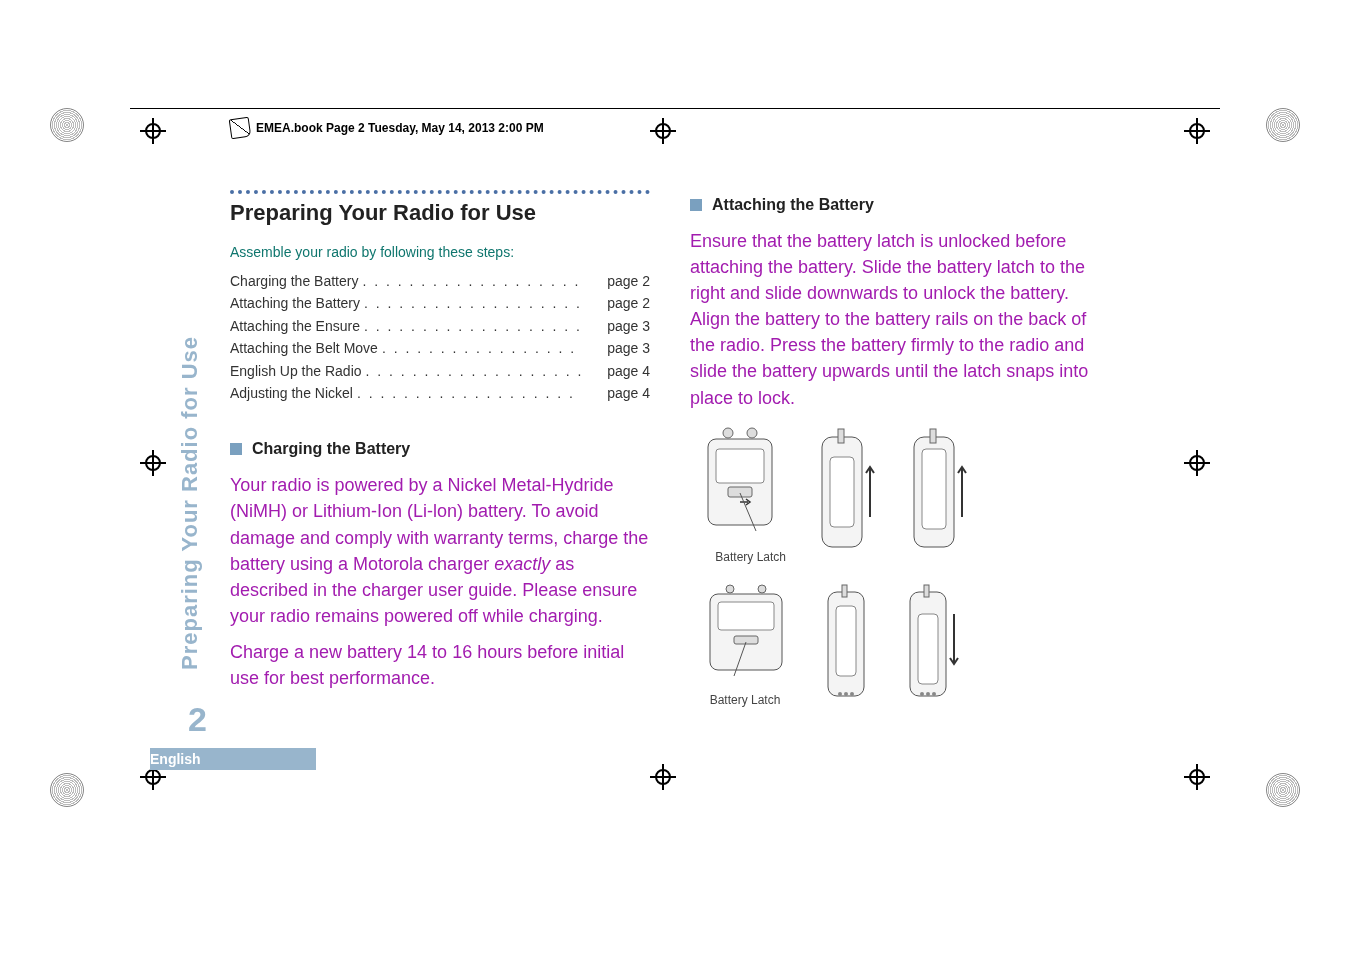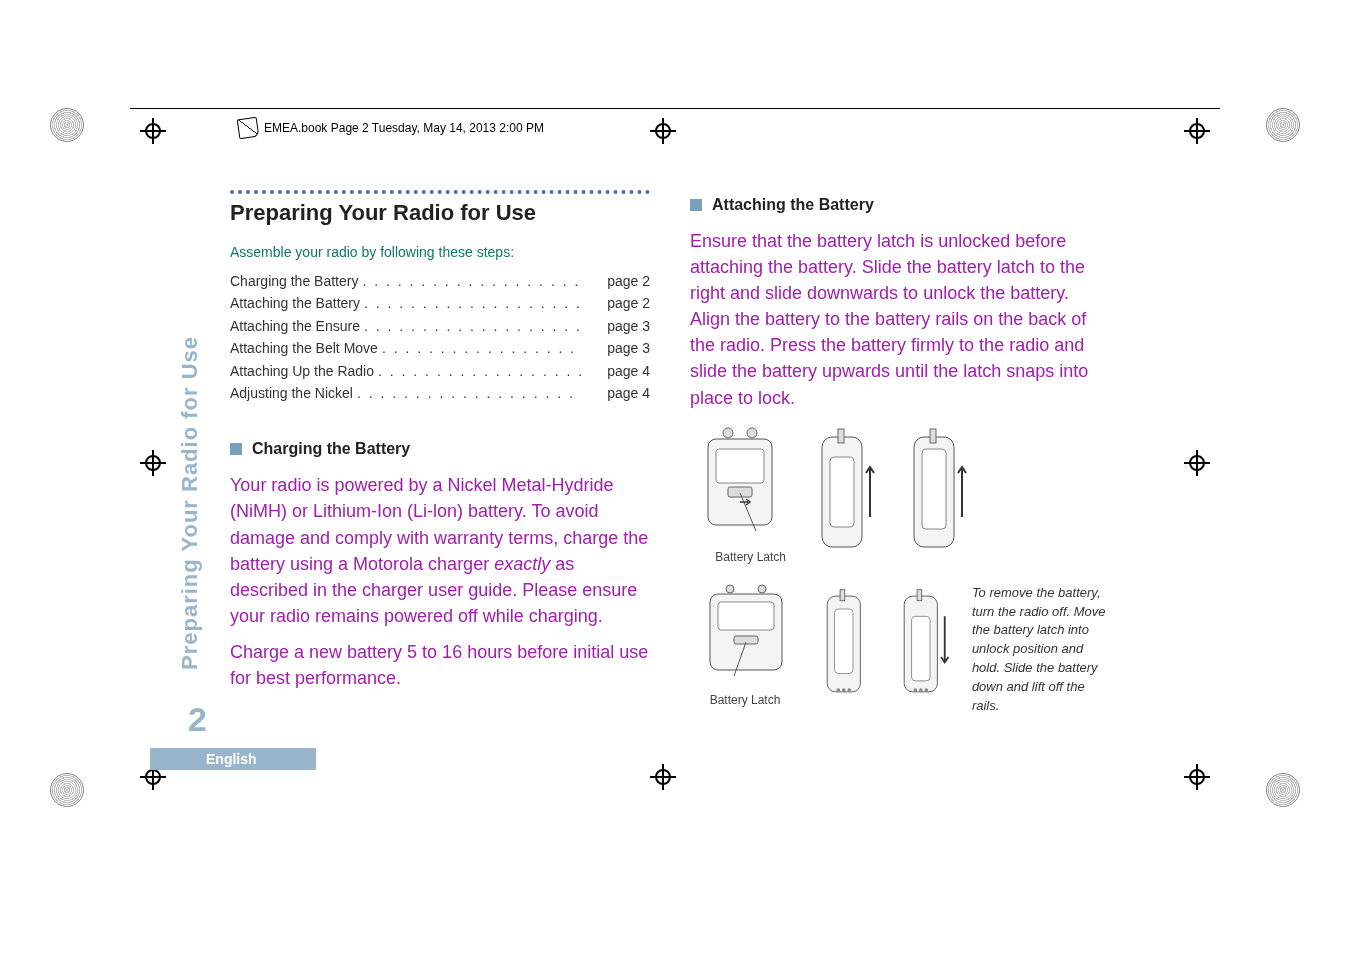--- a/index.html
+++ b/index.html
@@ -38,27 +38,28 @@
   }
   .header-line {
     position: absolute;
     left: 130px;
     right: 130px;
     top: 108px;
     border-top: 1px solid #000;
   }
   .header-text {
     position: absolute;
-    left: 238px;
+    left: 230px;
     top: 118px;
     font-size: 12px;
     color: #000;
     display: flex;
     align-items: center;
     gap: 6px;
+    font-weight: bold;
   }
   .book-icon {
     width: 20px; height: 20px;
     display: inline-block;
     position: relative;
     background: linear-gradient(to bottom left, #fff 45%, #000 46% 48%, #fff 49%);
     border: 1px solid #000;
     border-radius: 2px 2px 6px 2px;
     transform: rotate(-8deg);
   }
@@ -165,21 +166,20 @@
     left: 150px;
     top: 748px;
     width: 166px;
     height: 22px;
     background: #98b5cc;
     color: #fff;
     font-size: 14px;
     font-weight: bold;
     display: flex;
     align-items: center;
-    padding-left: 56px;
   }
   .illus-group {
     margin-top: 16px;
     display: flex;
     gap: 20px;
   }
   .radio-svg { display: block; }
   .caption {
     font-size: 12px;
     color: #444;
@@ -266,39 +266,39 @@
         <span class="label">Attaching the Ensure</span>
         <span class="dots"></span>
         <span class="page">page 3</span>
       </div>
       <div class="toc-row">
         <span class="label">Attaching the Belt Move</span>
         <span class="dots"></span>
         <span class="page">page 3</span>
       </div>
       <div class="toc-row">
-        <span class="label">Attaching Up the Radio</span>
+        <span class="label">English Up the Radio</span>
         <span class="dots"></span>
         <span class="page">page 4</span>
       </div>
       <div class="toc-row">
         <span class="label">Adjusting the Nickel</span>
         <span class="dots"></span>
         <span class="page">page 4</span>
       </div>
     </div>
 
     <div class="sub-heading">
       <span class="square"></span>
       <h2>Charging the Battery</h2>
     </div>
     <p class="body-text">
       <span>Your radio is powered by a Nickel Metal-Hydride (NiMH) or Lithium-Ion (Li-lon) battery. To avoid damage and comply with warranty terms, charge the battery using a Motorola charger </span><span class="italic">exactly</span><span> as described in the charger user guide. Please ensure your radio remains powered off while charging.</span>
     </p>
-    <p class="body-text">Charge a new battery 5 to 16 hours before initial use for best performance.</p>
+    <p class="body-text">Charge a new battery 14 to 16 hours before initial use for best performance.</p>
   </div>
 
   <div class="col">
     <div class="sub-heading top2">
       <span class="square"></span>
       <h2>Attaching the Battery</h2>
     </div>
     <p class="body-text">Ensure that the battery latch is unlocked before attaching the battery. Slide the battery latch to the right and slide downwards to unlock the battery. Align the battery to the battery rails on the back of the radio. Press the battery firmly to the radio and slide the battery upwards until the latch snaps into place to lock.</p>
 
     <div class="illus-group">
@@ -350,17 +350,16 @@
       </svg>
       <svg class="radio-svg" width="64" height="120" viewBox="0 0 64 120">
         <rect x="10" y="8" width="36" height="104" rx="9" fill="#f4f4f4" stroke="#555"></rect>
         <rect x="18" y="30" width="20" height="70" rx="4" fill="#fff" stroke="#888"></rect>
         <rect x="24" y="1" width="5" height="12" fill="#ddd" stroke="#666"></rect>
         <path d="M54 30 L54 80 M50 74 L54 80 L58 74" stroke="#333" fill="none" stroke-width="2"></path>
         <circle cx="22" cy="110" r="2" fill="#888"></circle>
           <circle cx="28" cy="110" r="2" fill="#888"></circle>
           <circle cx="34" cy="110" r="2" fill="#888"></circle>
       </svg>
-      <div class="remove-note">To remove the battery, turn the radio off. Move the battery latch into unlock position and hold. Slide the battery down and lift off the rails.</div>
     </div>
 
   </div>
 </div>
 
 </body></html>

